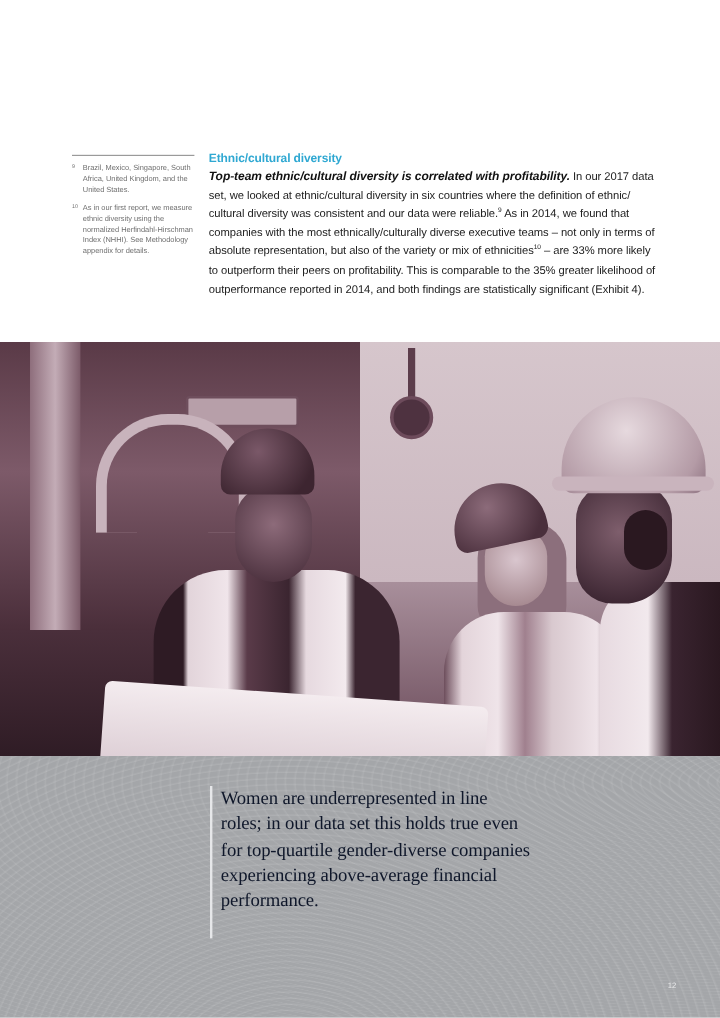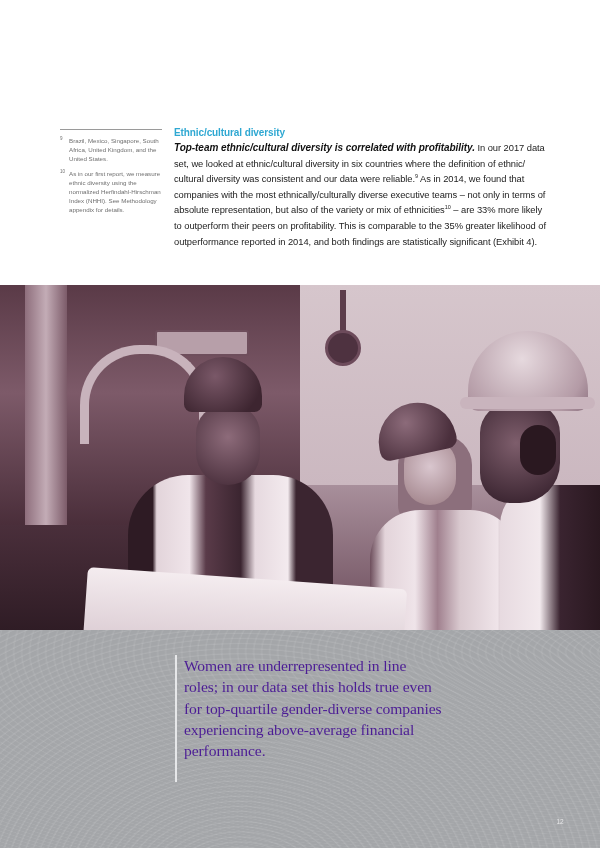--- a/index.html
+++ b/index.html
@@ -118,21 +118,21 @@
         repeating-radial-gradient(ellipse at 40% 120%, rgba(255,255,255,0.0) 0px, rgba(255,255,255,0.0) 4px, rgba(255,255,255,0.10) 5px, rgba(255,255,255,0.0) 7px),
         repeating-radial-gradient(ellipse at 110% 10%, rgba(255,255,255,0.0) 0px, rgba(255,255,255,0.0) 5px, rgba(255,255,255,0.08) 6px, rgba(255,255,255,0.0) 8px);
     }
     .quote-rule {
       position: absolute; left: 175px; top: 655px; width: 2px; height: 127px;
       background: #e6e7e9;
     }
     .quote-text {
       position: absolute; left: 184px; top: 655px; width: 260px;
       font-family: "Liberation Serif", serif;
-      font-size: 15.6px; line-height: 21.3px; color: #4c1d95;
+      font-size: 15.6px; line-height: 21.3px; color: #0f172a;
       margin: 0; letter-spacing: -0.1px;
     }
     .page-number {
       position: absolute; left: 550px; top: 818px; width: 20px; text-align: center;
       font-size: 6.5px; color: #e9e9ea;
     }
   </style>
 </head>
 <body>
 

